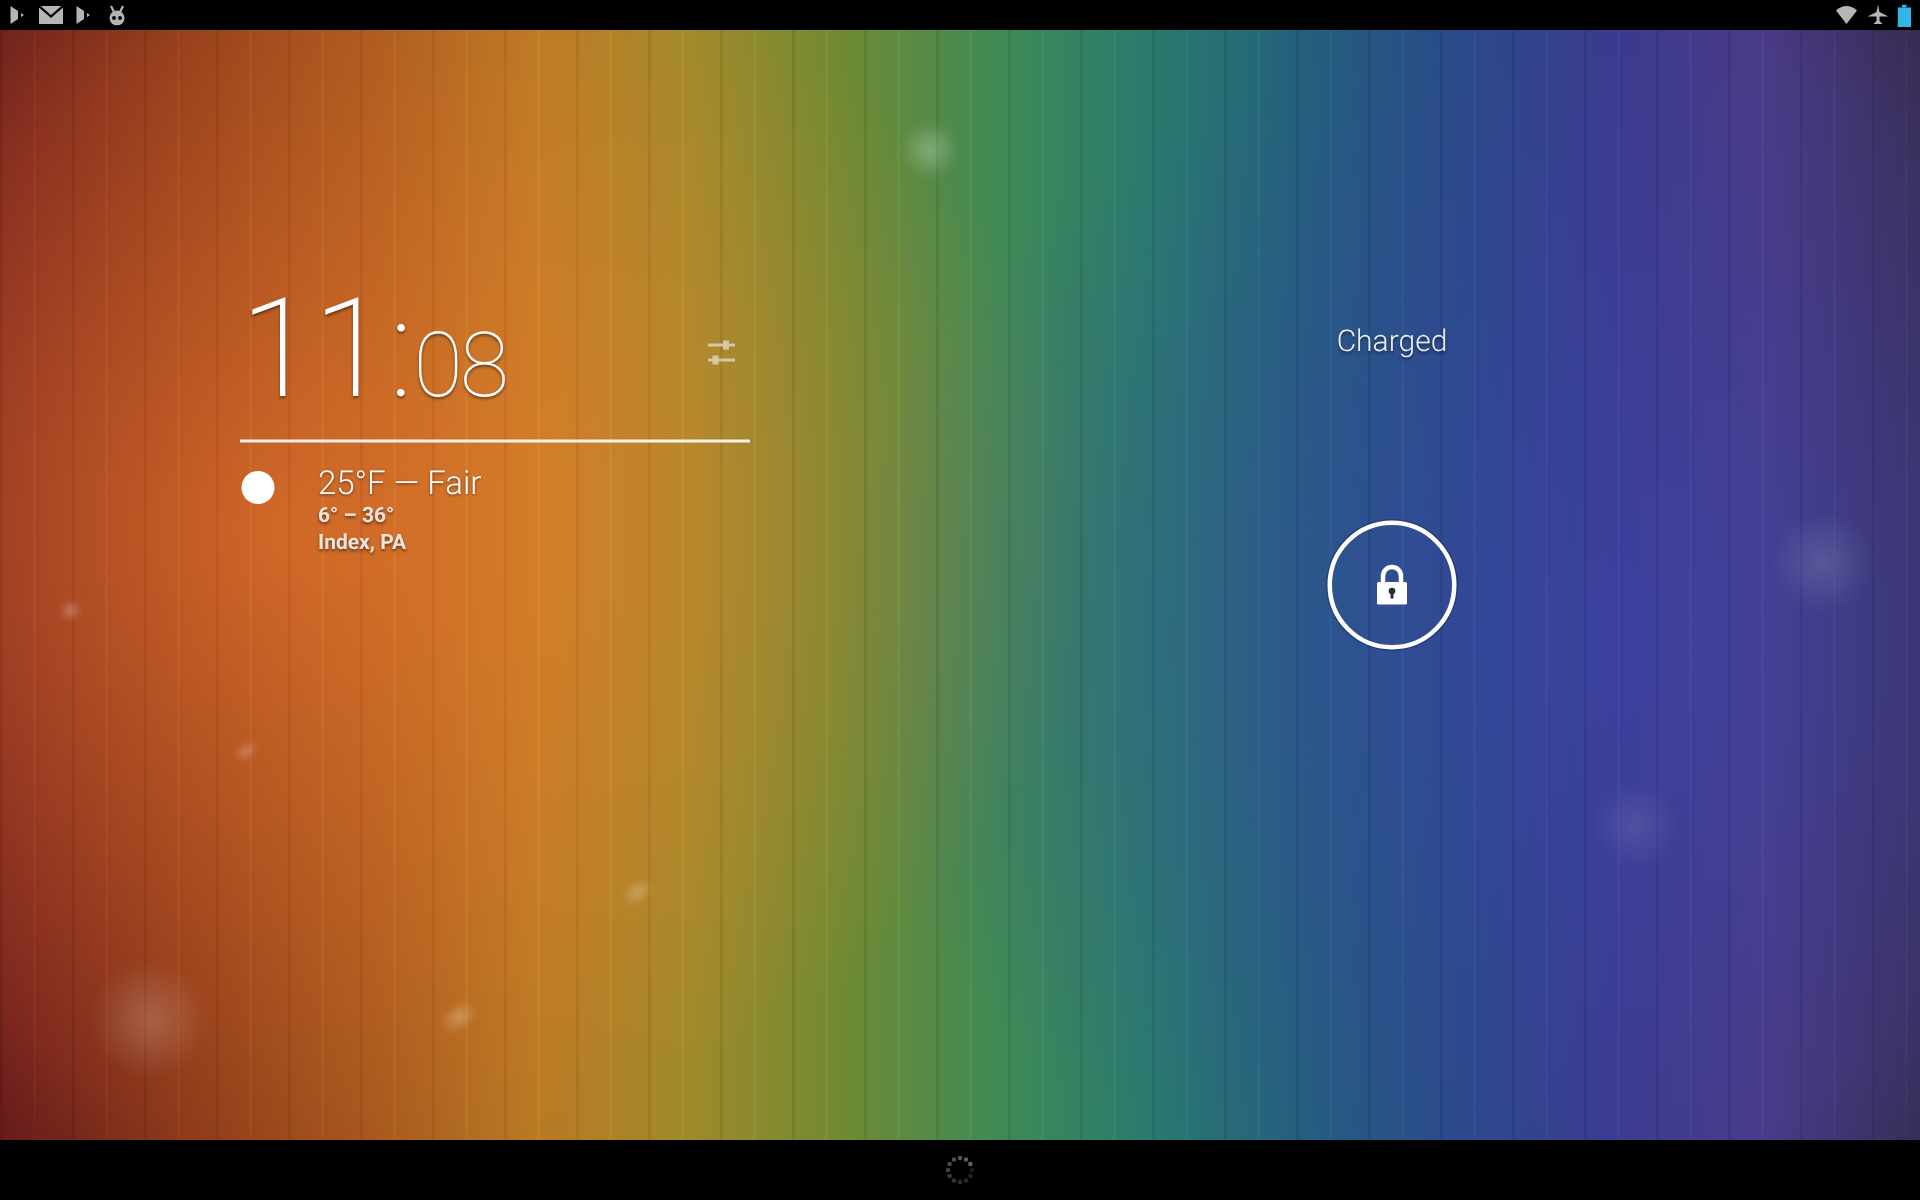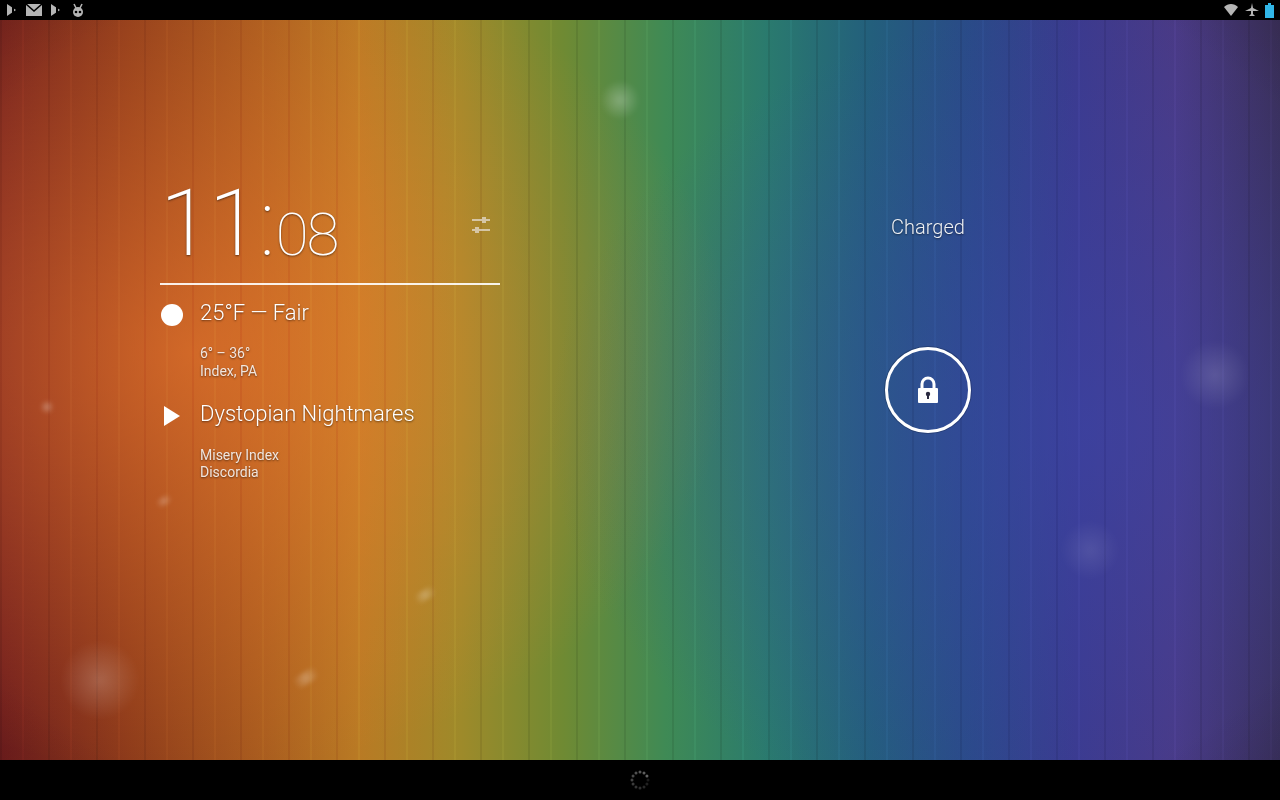--- a/index.html
+++ b/index.html
@@ -39,40 +39,40 @@
   .b2{left:60px;top:620px;width:80px;height:80px;opacity:.35}
   .b3{left:1180px;top:320px;width:70px;height:70px;opacity:.25}
   .b4{left:300px;top:640px;width:12px;height:36px;transform:rotate(55deg);border-radius:6px;opacity:.5}
   .b5{left:420px;top:560px;width:10px;height:30px;transform:rotate(55deg);border-radius:5px;opacity:.5}
   .b6{left:160px;top:470px;width:8px;height:22px;transform:rotate(55deg);border-radius:4px;opacity:.5}
   .b7{left:1060px;top:500px;width:60px;height:60px;opacity:.18}
   .b8{left:40px;top:380px;width:14px;height:14px;opacity:.6}
 
   
   .left-panel {
-    position:absolute; left:160px; top:165px; width:360px; color:#fff;
+    position:absolute; left:160px; top:175px; width:360px; color:#fff;
     text-shadow:0 1px 2px rgba(0,0,0,0.5);
   }
   .clock-row { display:flex; align-items:flex-start; }
   .clock {
     font-weight:100; letter-spacing:-2px; line-height:0.85;
     display:flex; align-items:baseline;
   }
   .clock .hour { font-size:92px; font-weight:200; }
   .clock .colon { font-size:92px; font-weight:100; margin:0 2px; }
   .clock .minute { font-size:60px; font-weight:100; }
   .date { font-size:20px; font-weight:300; margin-top:6px; margin-left:40px; }
   .settings-icon { position:absolute; left:310px; top:30px; opacity:.7; }
   .divider { height:2px; background:rgba(255,255,255,0.9); margin:20px 0 16px 0; width:340px; }
 
-  .info-row { display:flex; align-items:flex-start; gap:16px; margin-bottom:22px; }
+  .info-row { display:flex; align-items:flex-start; gap:28px; margin-bottom:22px; }
   .info-icon { width:24px; display:flex; justify-content:center; padding-top:3px; flex-shrink:0; }
   .weather-dot { width:22px; height:22px; border-radius:50%; background:#fff; }
   .info-body .primary { font-size:22px; font-weight:300; line-height:1.1; }
-  .info-body .secondary { font-size:14px; font-weight:400; color:rgba(255,255,255,0.85); margin-top:20px; line-height:1.25; }
+  .info-body .secondary { font-size:14px; font-weight:700; color:rgba(255,255,255,0.85); margin-top:1px; line-height:1.25; }
 
   
   .charged-label {
     position:absolute; left:0; right:0; top:195px; text-align:center;
     transform: translateX(288px);
     color:rgba(255,255,255,0.92); font-size:20px; font-weight:300;
     text-shadow:0 1px 2px rgba(0,0,0,0.5);
   }
   .lock-ring {
     position:absolute; left:50%; top:50%;
@@ -187,34 +187,20 @@
       </div>
       <div class="info-body">
         <div class="primary">25°F — Fair</div>
         <div class="secondary">
           <div>6° – 36°</div>
           <div>Index, PA</div>
         </div>
       </div>
     </div>
 
-    <div class="info-row">
-      <div class="info-icon">
-        <svg width="20" height="22" viewBox="0 0 20 22">
-            <path d="M2 1 L18 11 L2 21 Z" fill="#fff"></path>
-          </svg>
-      </div>
-      <div class="info-body">
-        <div class="primary">Dystopian Nightmares</div>
-        <div class="secondary">
-          <div>Misery Index</div>
-          <div>Discordia</div>
-        </div>
-      </div>
-    </div>
   </div>
 
   <div class="charged-label">Charged</div>
 
   <div class="lock-ring">
     <span>
       <svg width="26" height="30" viewBox="0 0 26 30">
         <rect x="3" y="13" width="20" height="15" rx="1" fill="#fff"></rect>
         <path d="M7 13 V9 a6 6 0 0 1 12 0 V13" fill="none" stroke="#fff" stroke-width="3"></path>
         <circle cx="13" cy="19" r="2.2" fill="#2a2a40"></circle>

